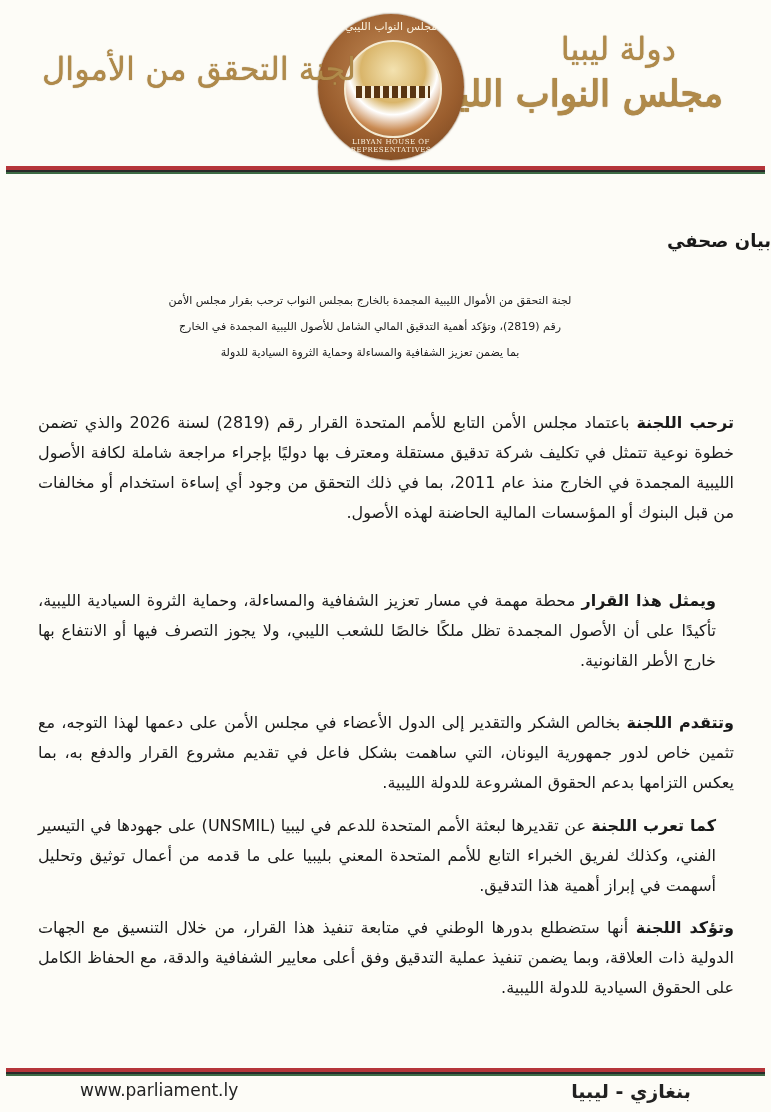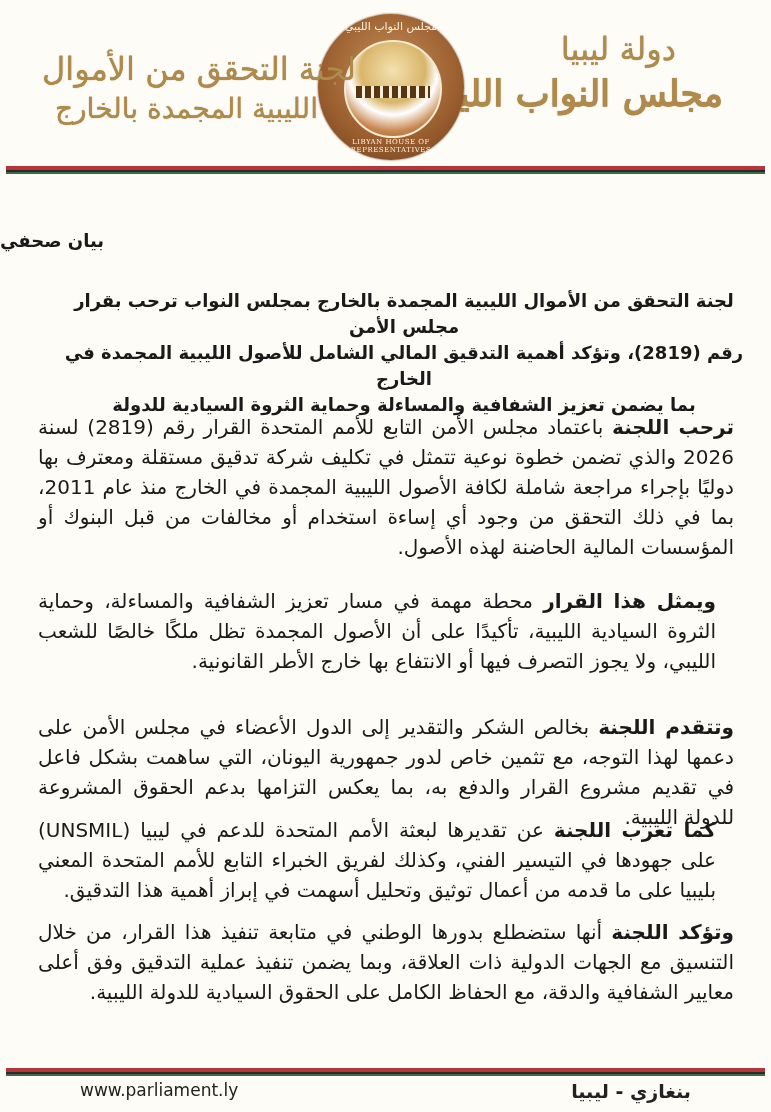--- a/index.html
+++ b/index.html
@@ -45,30 +45,30 @@
   }
   .rule {
     position: absolute; left: 6px; width: 759px; height: 8px;
     background: linear-gradient(#b5353a 0 45%, #2a2a2a 45% 80%, #3d6b45 80% 100%);
   }
   .rule-top { top: 166px; }
   .rule-bottom { top: 1068px; }
 
   .doc { position: absolute; left: 0; top: 0; width: 771px; direction: rtl; }
   .title {
-    position: absolute; top: 230px; left: 0; width: 771px; text-align: left;
+    position: absolute; top: 230px; left: 0; width: 771px; text-align: right;
     font-weight: bold; font-size: 18px;
   }
   .headline {
-    position: absolute; top: 288px; left: 58px; width: 692px; text-align: center;
-    font-weight: bold; font-size: 18px; line-height: 26px;
+    position: absolute; top: 288px; left: 24px; width: 692px; text-align: center;
+    font-weight: normal; font-size: 11px; line-height: 26px;
   }
   .para {
     position: absolute; left: 38px; width: 696px;
-    font-size: 20px; line-height: 30px; text-align: justify; text-align-last: right;
+    font-size: 16px; line-height: 30px; text-align: justify; text-align-last: right;
   }
   .para b { font-weight: bold; }
   .p1 { top: 392px; }
   .p2 { top: 570px; padding-right: 18px; width: 678px; margin-top: 16px; }
   .p3 { top: 692px; }
   .p4 { top: 795px; padding-right: 18px; width: 678px; }
   .p5 { top: 897px; }
 
   .footer-url {
     position: absolute; top: 1080px; left: 80px;
@@ -88,21 +88,20 @@
 
   <div class="seal">
     <div class="seal-text-top">مجلس النواب الليبي</div>
     <div class="seal-inner">
       <div class="seal-arcade"></div>
     </div>
     <div class="seal-text-bottom">LIBYAN HOUSE OF REPRESENTATIVES</div>
   </div>
 
   <div class="cal cal-left-1">لجنة التحقق من الأموال</div>
-  <div class="cal cal-left-2">الليبية المجمدة بالخارج</div>
 </div>
 
 <div class="rule rule-top"></div>
 
 <div class="doc">
   <div class="title">بيان صحفي</div>
 
   <div class="headline">
     <div>لجنة التحقق من الأموال الليبية المجمدة بالخارج بمجلس النواب ترحب بقرار مجلس الأمن</div>
     <div>رقم (2819)، وتؤكد أهمية التدقيق المالي الشامل للأصول الليبية المجمدة في الخارج</div>

